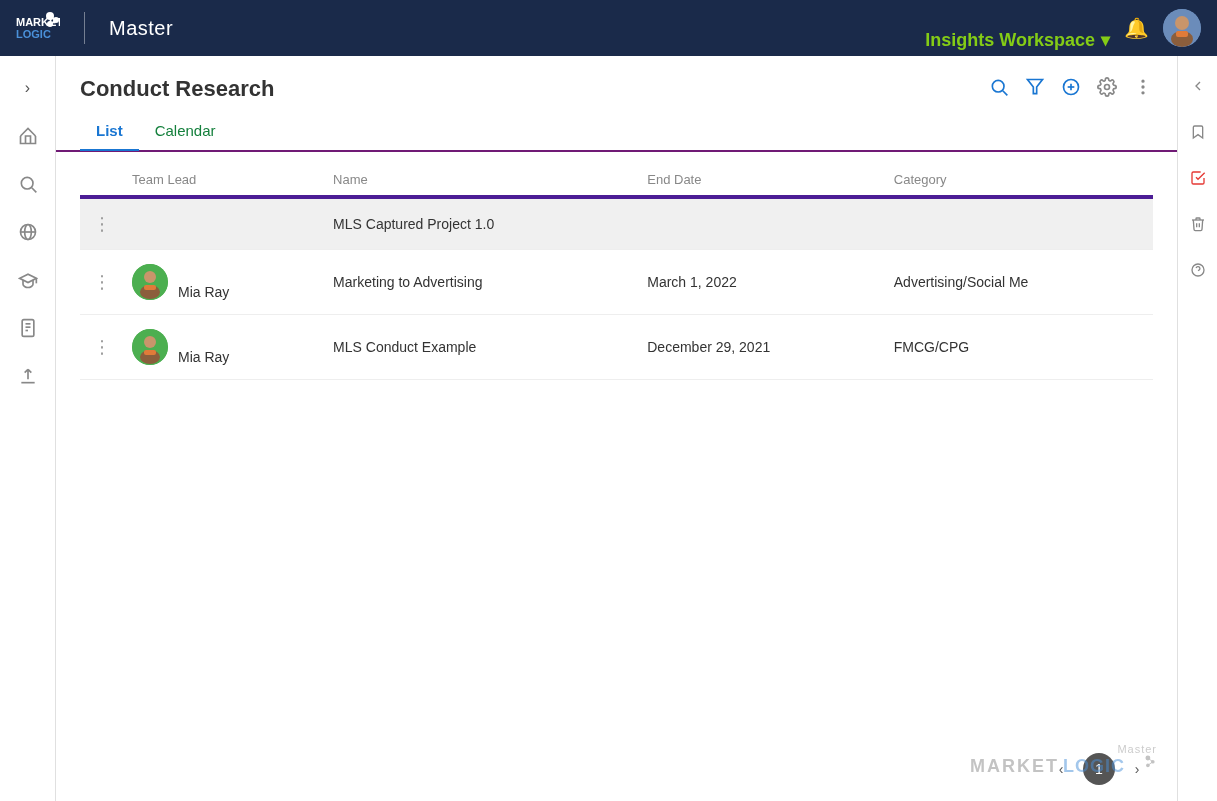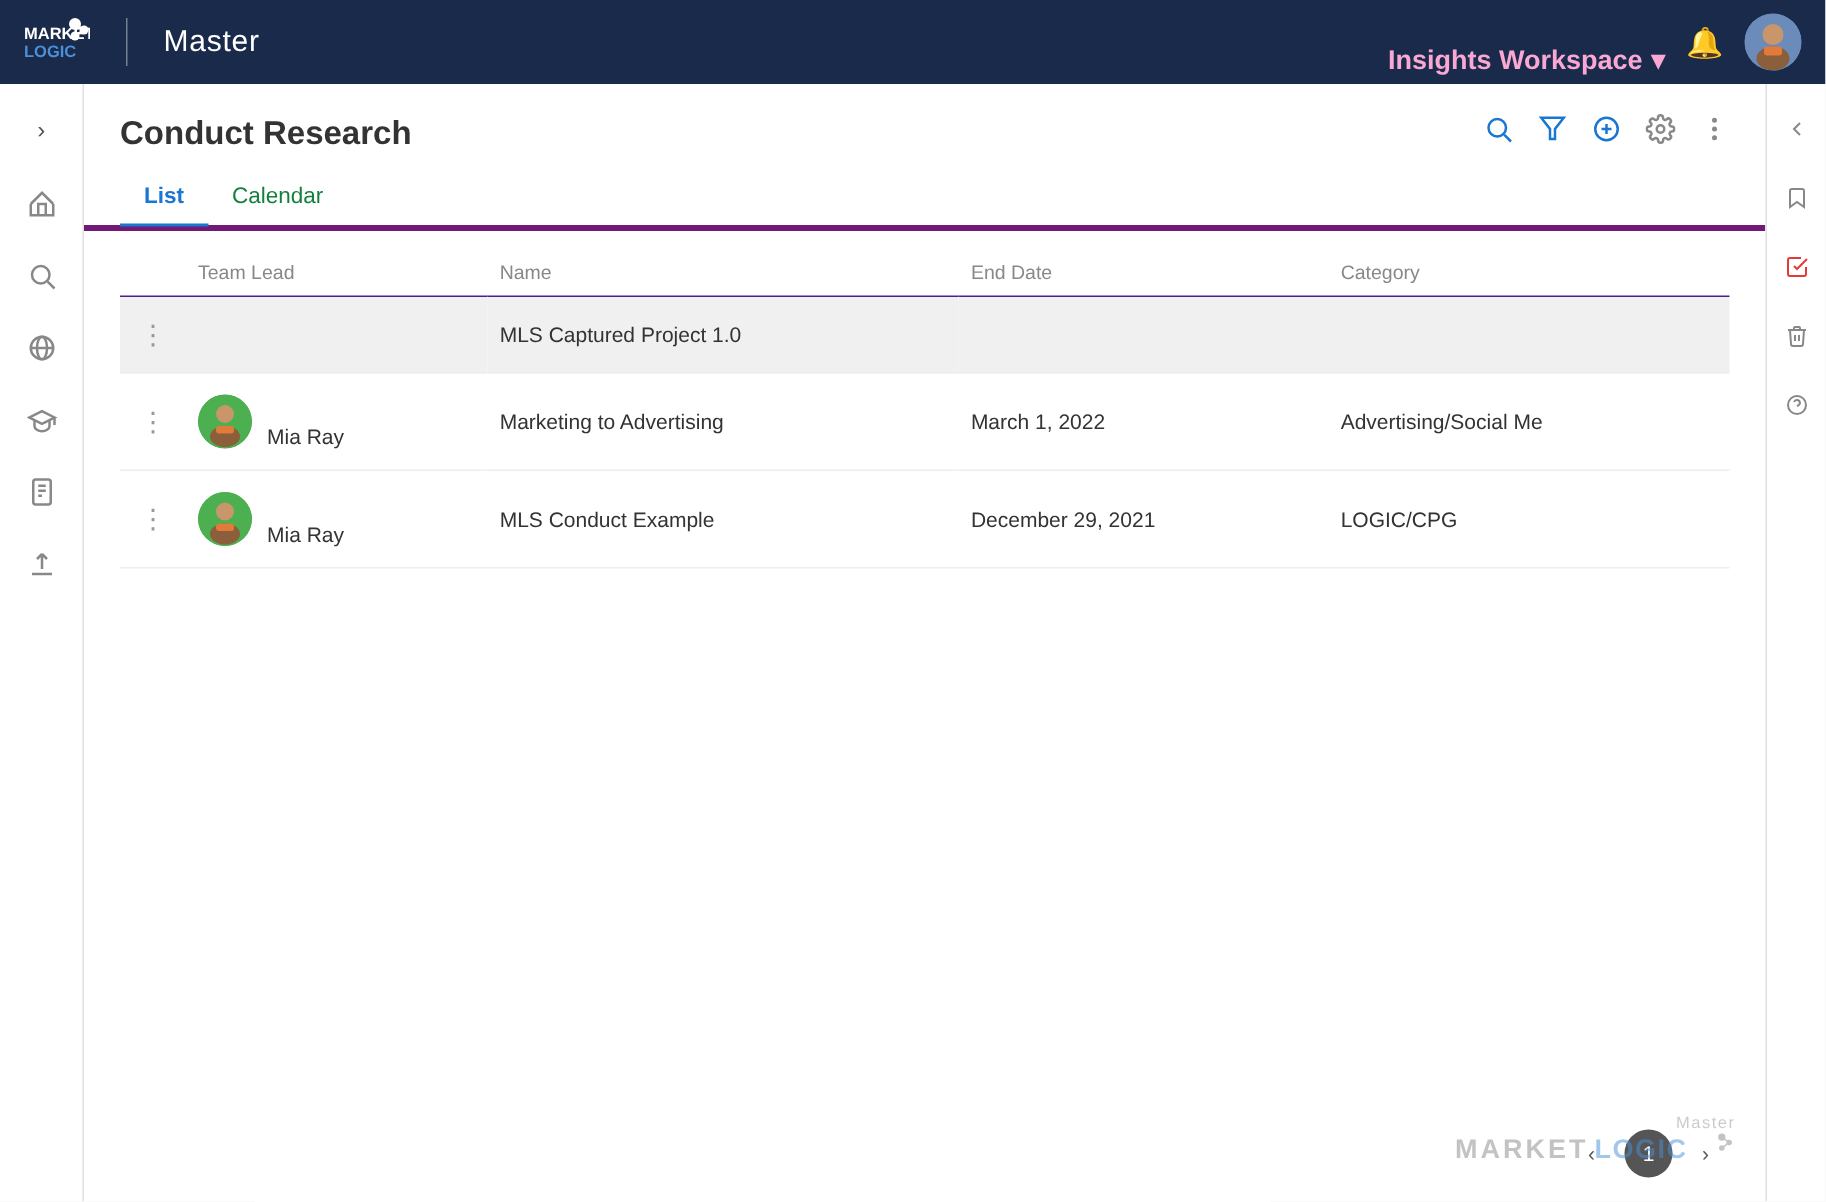--- a/index.html
+++ b/index.html
@@ -36,21 +36,21 @@
       font-weight: 400;
       letter-spacing: 0.5px;
     }
     .topnav-center { flex: 1; }
     .topnav-right {
       display: flex;
       align-items: center;
       gap: 14px;
     }
     .insights-workspace-btn {
-      color: #f9a8d4;
+      color: #84cc16;
       font-size: 18px;
       font-weight: 700;
       cursor: pointer;
       display: flex;
       align-items: center;
       gap: 6px;
       background: none;
       border: none;
       margin-top: 24px;
     }
@@ -156,21 +156,21 @@
       color: #1976d2;
       font-size: 20px;
       cursor: pointer;
     }
     .header-action-icon.gray { color: #888; }
 
     
     .tabs {
       display: flex;
       padding: 0 24px;
-      border-bottom: 4px solid #701a75;
+      border-bottom: 2px solid #701a75;
       margin-top: 10px;
     }
     .tab {
       padding: 10px 16px;
       cursor: pointer;
       font-size: 15px;
       color: #15803d;
       border-bottom: 2px solid transparent;
       margin-bottom: -1px;
     }
@@ -191,21 +191,21 @@
       width: 100%;
       border-collapse: collapse;
       margin-top: 8px;
     }
     thead th {
       text-align: left;
       font-size: 13px;
       font-weight: 500;
       color: #888;
       padding: 12px 8px 8px 8px;
-      border-bottom: 1px solid #4c1d95;
+      border-bottom: 4px solid #4c1d95;
     }
     tbody tr {
       border-bottom: 1px solid #eeeeee;
     }
     tbody tr.highlighted { background: #f0f0f0; }
     tbody td {
       padding: 14px 8px;
       font-size: 14px;
       color: #333;
       vertical-align: middle;
@@ -496,21 +496,21 @@
                     <circle cx="18" cy="13" r="6" fill="#c9956b"></circle>
                     <ellipse cx="18" cy="28" rx="10" ry="7" fill="#8b5e3c"></ellipse>
                     <rect x="12" y="21" width="12" height="5" fill="#e07b39" rx="2"></rect>
                   </svg>
                 </div>
                 <span class="lead-name">Mia Ray</span>
               </div>
             </td>
             <td>MLS Conduct Example</td>
             <td>December 29, 2021</td>
-            <td>LOGIC/CPG</td>
+            <td>FMCG/CPG</td>
           </tr>
         </tbody>
       </table>
     </div>
 
     <div class="pagination">
       <button class="page-btn">‹</button>
       <button class="page-btn active">1</button>
       <button class="page-btn">›</button>
     </div>

